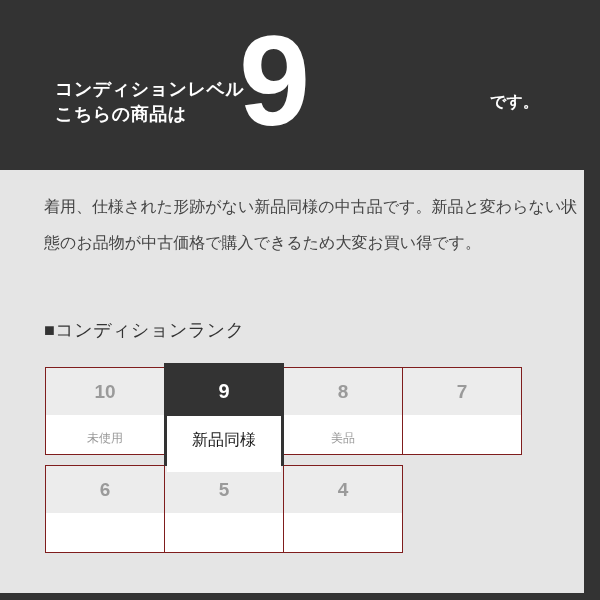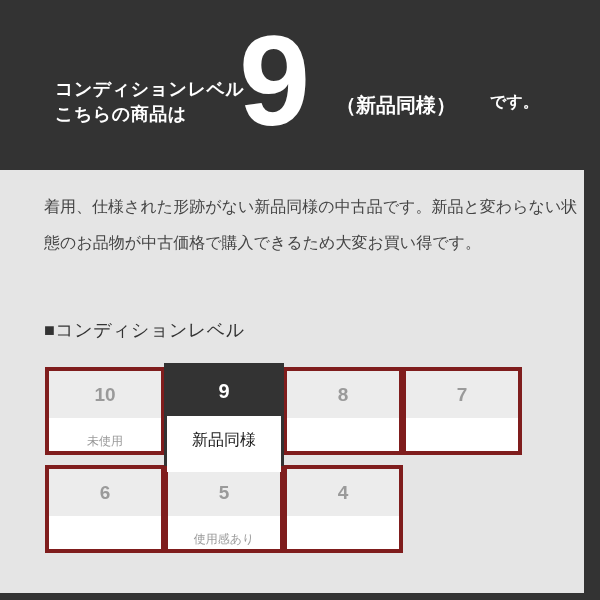--- a/index.html
+++ b/index.html
@@ -100,21 +100,21 @@
     display: flex;
     align-items: flex-start;
   }
   .cond-row.row-0 { top: 197px; }
   .cond-row.row-1 { top: 295px; }
 
   .cell {
     box-sizing: border-box;
     width: 120px;
     height: 88px;
-    border: 4px solid #7f1d1d;
+    border: 1px solid #7f1d1d;
     background: #ffffff;
     text-align: center;
   }
   .cell + .cell { margin-left: -1px; }
 
   .cell .num {
     height: 47px;
     line-height: 47px;
     background: #ececec;
     color: #9a9a9a;
@@ -153,48 +153,47 @@
 </style>
 </head>
 <body>
 
 <div class="banner">
   <div class="intro">
     <div>コンディションレベル</div>
     <div>こちらの商品は</div>
   </div>
   <div class="big-nine">9</div>
-  <div class="paren-label">（新品同様）</div>
   <div class="suffix">です。</div>
 </div>
 
 <div class="panel">
   <p class="desc">着用、仕様された形跡がない新品同様の中古品です。新品と変わらない状態のお品物が中古価格で購入できるため大変お買い得です。</p>
-  <h2 class="rank-heading">■コンディションレベル</h2>
+  <h2 class="rank-heading">■コンディションランク</h2>
   <div class="cond-row row-0">
       <div class="cell">
         <div class="num">10</div>
         <div class="label">未使用</div>
       </div>
       <div class="cell active">
         <div class="num">9</div>
         <div class="label">新品同様</div>
       </div>
       <div class="cell">
         <div class="num">8</div>
+        <div class="label">美品</div>
       </div>
       <div class="cell">
         <div class="num">7</div>
       </div>
     </div>
   <div class="cond-row row-1">
       <div class="cell">
         <div class="num">6</div>
       </div>
       <div class="cell">
         <div class="num">5</div>
-        <div class="label">使用感あり</div>
       </div>
       <div class="cell">
         <div class="num">4</div>
       </div>
     </div>
 </div>
 
 </body></html>

